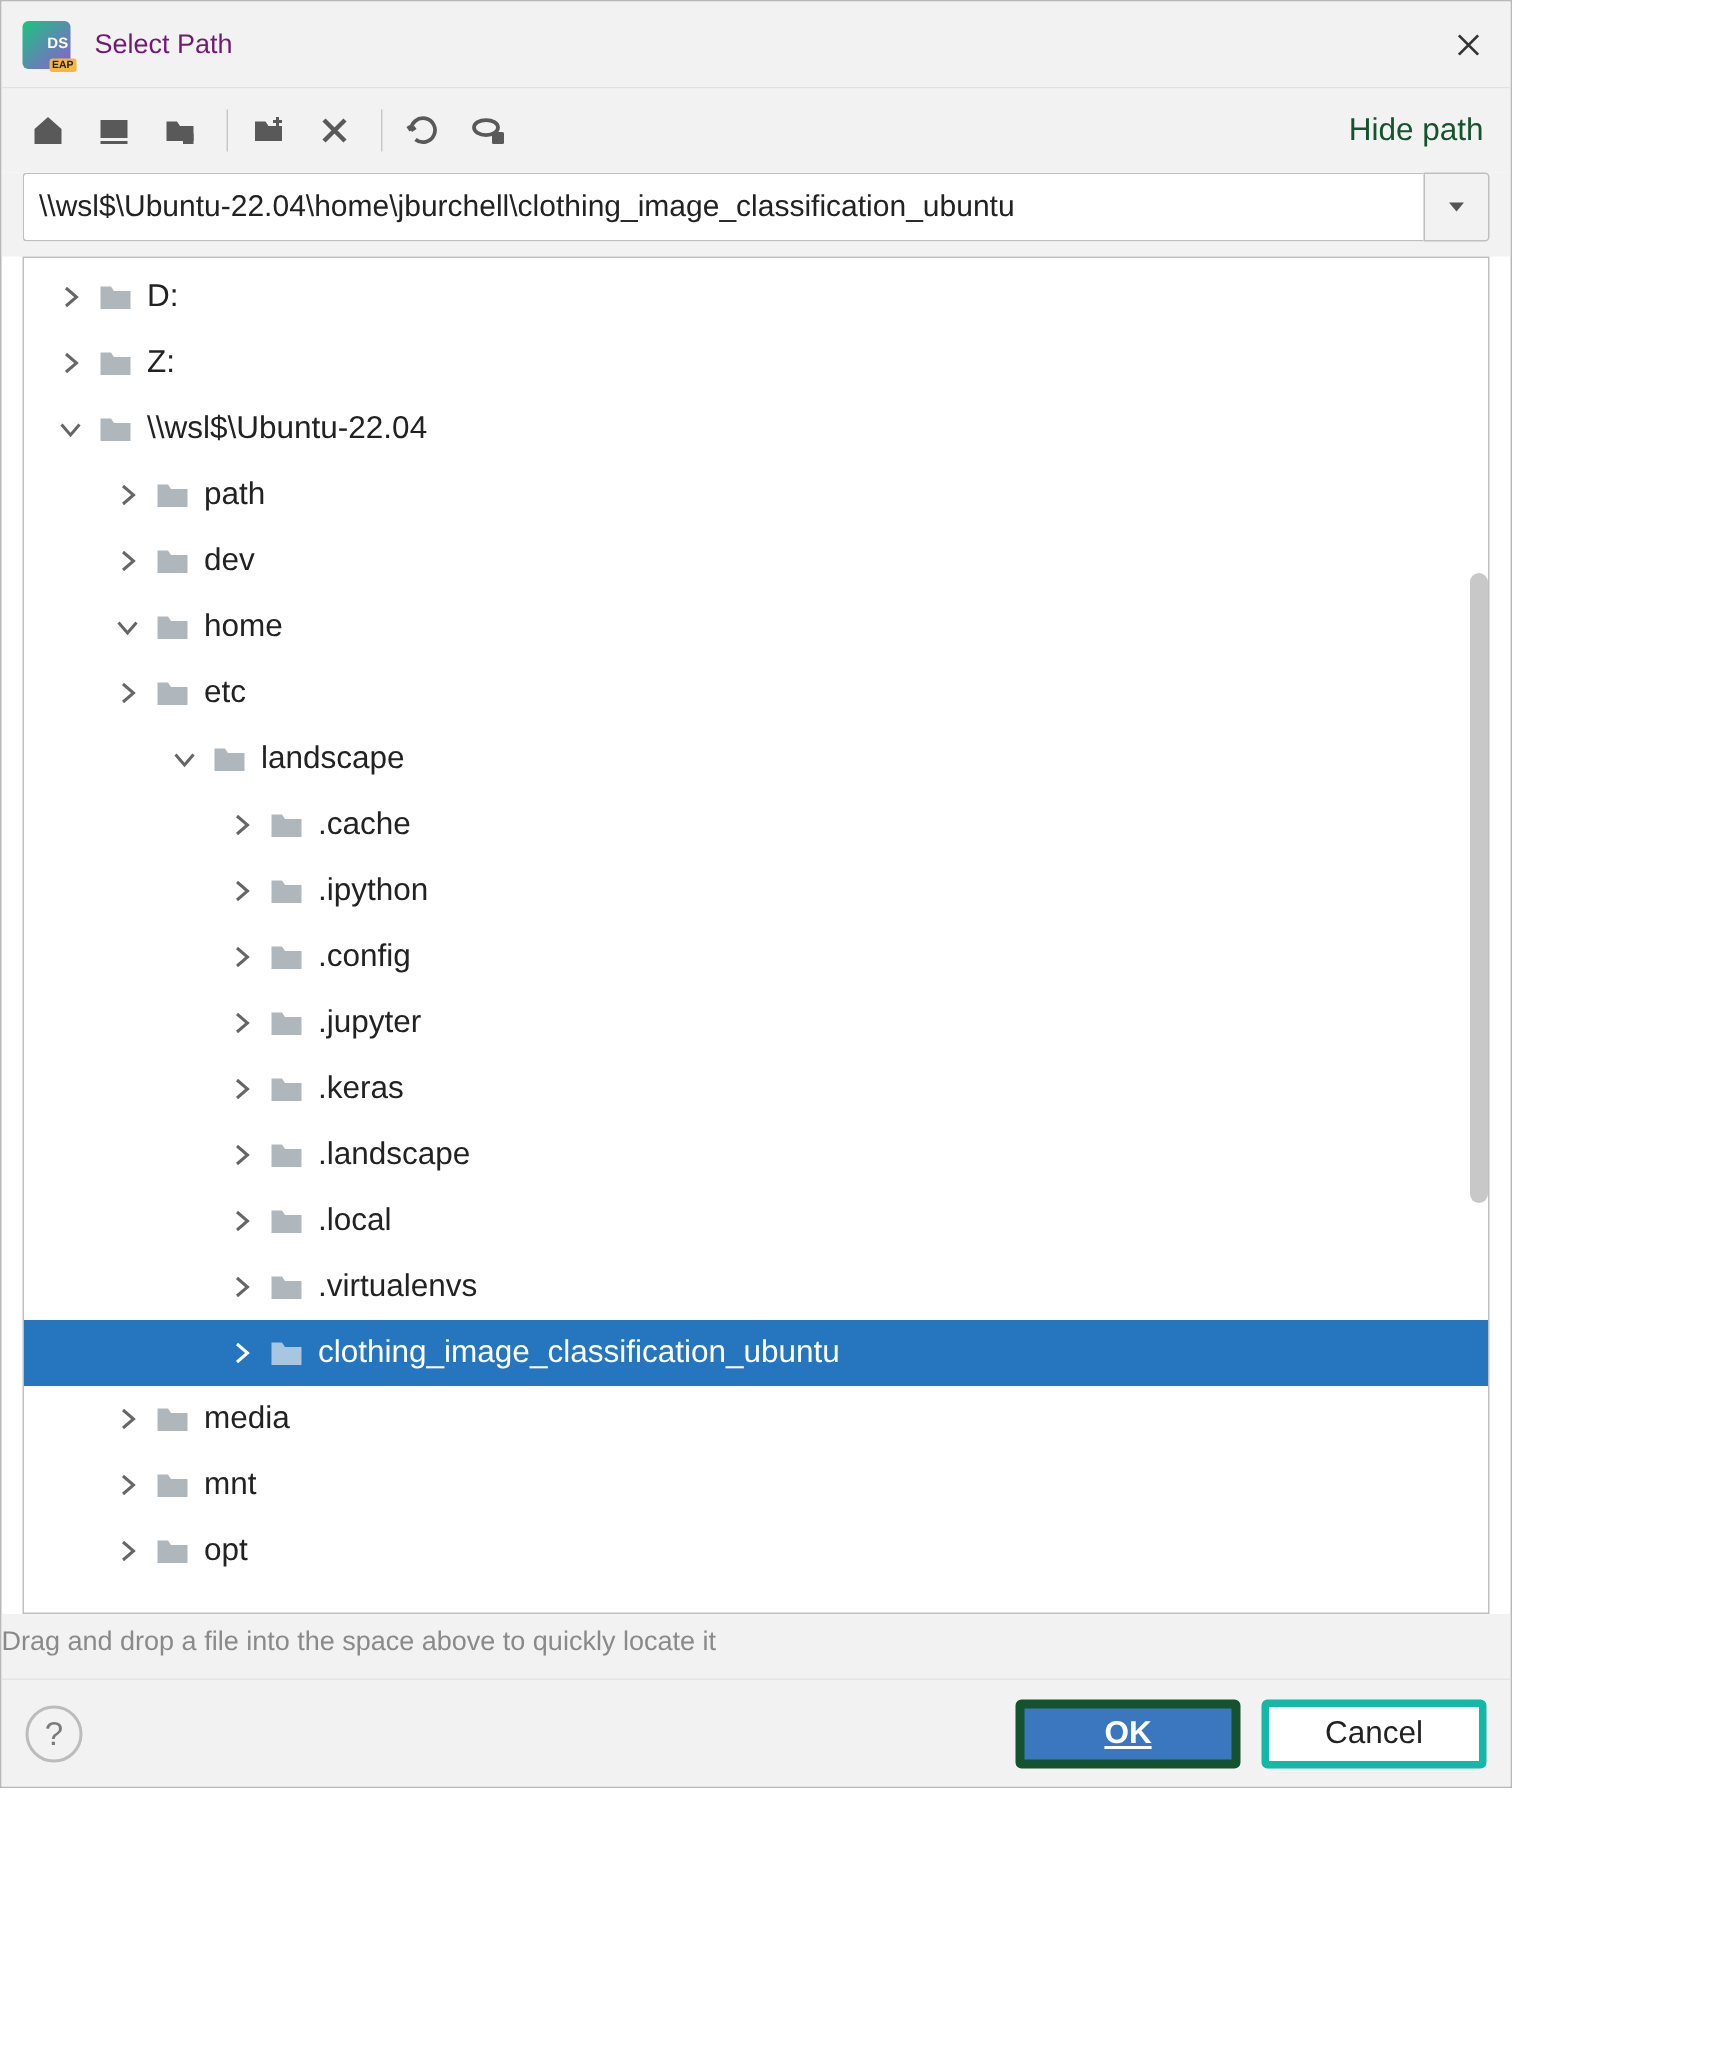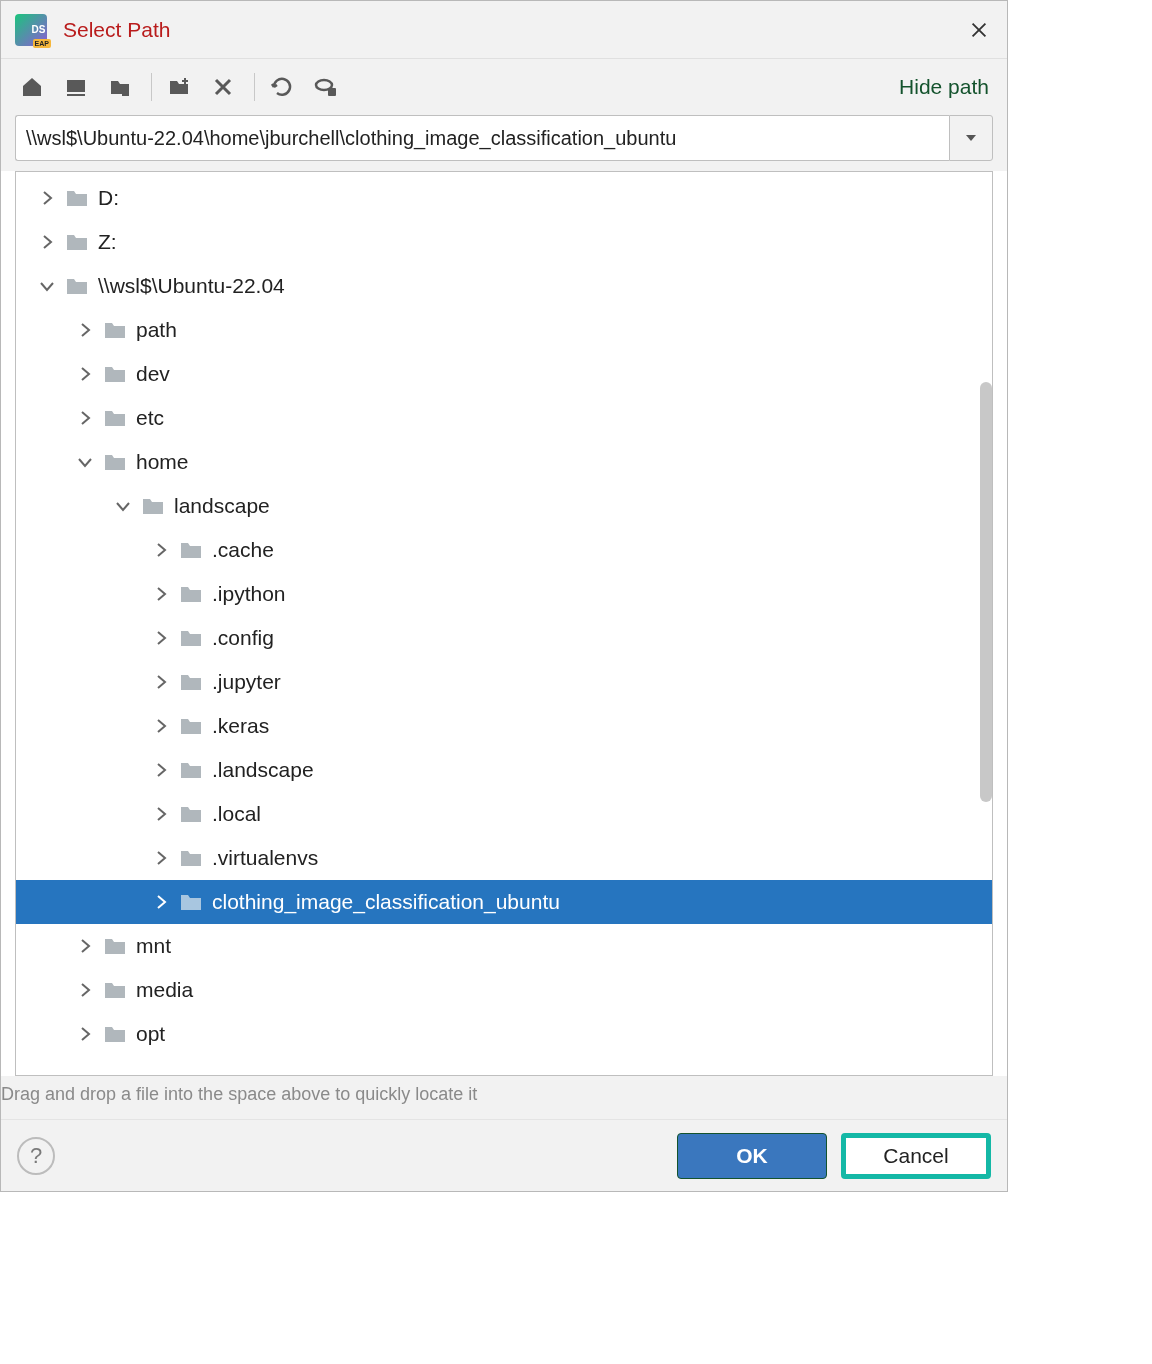--- a/index.html
+++ b/index.html
@@ -25,21 +25,21 @@
   .app-icon {
     width: 32px; height: 32px;
     background: linear-gradient(135deg,#1bc47d 0%,#8e5bd6 100%);
     border-radius: 4px;
     margin-right: 16px;
     position: relative;
     display:flex; align-items:center; justify-content:center;
   }
   .app-icon .ds { color:#fff; font-size:10px; font-weight:bold; line-height:1;margin-left:15px; }
   .app-icon .eap { position:absolute; bottom:-2px; right:-4px; background:#f6b73c; color:#222; font-size:7px; padding:1px 2px; border-radius:2px; font-weight:bold;}
-  .title { font-size: 21px; color: #b91c1c; flex: 1; }
+  .title { font-size: 18px; color: #701a75; flex: 1; }
   .close-x {
     width: 28px; height: 28px;
     display:flex; align-items:center; justify-content:center;
     cursor:pointer;
   }
   .close-x svg { width:22px; height:22px; }
   .toolbar {
     height: 56px;
     background: #f2f2f2;
     display:flex; align-items:center;
@@ -145,21 +145,21 @@
   .btn {
     height:46px;
     min-width:150px;
     border-radius:4px;
     font-size:21px;
     display:flex; align-items:center; justify-content:center;
     margin-left:14px;
     cursor:pointer;
     padding:0 20px;
   }
-  .btn-primary { background:#3a77be; color:#fff; border:1px solid #14532d; font-weight:600; }
+  .btn-primary { background:#3a77be; color:#fff; border:6px solid #14532d; font-weight:600;text-decoration:underline; }
   .btn-secondary { background:#fff; color:#222; border:5px solid #14b8a6; }
 </style>
 </head>
 <body>
 
 <div class="titlebar">
   <div class="app-icon">
     <span class="ds">DS</span>
       <span class="eap">EAP</span>
   </div>
@@ -295,56 +295,56 @@
           <svg viewBox="0 0 24 20">
             <path d="M2 3h7l2 3h11v12H2z"></path>
           </svg>
         </span>
         <span>dev</span>
       </div>
       <div class="node">
         <span class="indent" style="width: 50px;"></span>
         <span class="chev">
           <svg viewBox="0 0 16 16">
+            <path d="M2 5 L8 12 L14 5"></path>
+          </svg>
+        </span>
+        <span class="folder-icon">
+          <svg viewBox="0 0 24 20">
+            <path d="M2 3h7l2 3h11v12H2z"></path>
+          </svg>
+        </span>
+        <span>home</span>
+      </div>
+      <div class="node">
+        <span class="indent" style="width: 50px;"></span>
+        <span class="chev">
+          <svg viewBox="0 0 16 16">
             <path d="M5 2 L12 8 L5 14"></path>
           </svg>
         </span>
         <span class="folder-icon">
           <svg viewBox="0 0 24 20">
             <path d="M2 3h7l2 3h11v12H2z"></path>
           </svg>
         </span>
         <span>etc</span>
       </div>
       <div class="node">
-        <span class="indent" style="width: 50px;"></span>
+        <span class="indent" style="width: 88px;"></span>
         <span class="chev">
           <svg viewBox="0 0 16 16">
             <path d="M2 5 L8 12 L14 5"></path>
           </svg>
         </span>
         <span class="folder-icon">
           <svg viewBox="0 0 24 20">
             <path d="M2 3h7l2 3h11v12H2z"></path>
           </svg>
         </span>
-        <span>home</span>
-      </div>
-      <div class="node">
-        <span class="indent" style="width: 88px;"></span>
-        <span class="chev">
-          <svg viewBox="0 0 16 16">
-            <path d="M2 5 L8 12 L14 5"></path>
-          </svg>
-        </span>
-        <span class="folder-icon">
-          <svg viewBox="0 0 24 20">
-            <path d="M2 3h7l2 3h11v12H2z"></path>
-          </svg>
-        </span>
         <span>landscape</span>
       </div>
       <div class="node">
         <span class="indent" style="width: 126px;"></span>
         <span class="chev">
           <svg viewBox="0 0 16 16">
             <path d="M5 2 L12 8 L5 14"></path>
           </svg>
         </span>
         <span class="folder-icon">
@@ -471,35 +471,35 @@
         <span class="chev">
           <svg viewBox="0 0 16 16">
             <path d="M5 2 L12 8 L5 14"></path>
           </svg>
         </span>
         <span class="folder-icon">
           <svg viewBox="0 0 24 20">
             <path d="M2 3h7l2 3h11v12H2z"></path>
           </svg>
         </span>
+        <span>media</span>
+      </div>
+      <div class="node">
+        <span class="indent" style="width: 50px;"></span>
+        <span class="chev">
+          <svg viewBox="0 0 16 16">
+            <path d="M5 2 L12 8 L5 14"></path>
+          </svg>
+        </span>
+        <span class="folder-icon">
+          <svg viewBox="0 0 24 20">
+            <path d="M2 3h7l2 3h11v12H2z"></path>
+          </svg>
+        </span>
         <span>mnt</span>
-      </div>
-      <div class="node">
-        <span class="indent" style="width: 50px;"></span>
-        <span class="chev">
-          <svg viewBox="0 0 16 16">
-            <path d="M5 2 L12 8 L5 14"></path>
-          </svg>
-        </span>
-        <span class="folder-icon">
-          <svg viewBox="0 0 24 20">
-            <path d="M2 3h7l2 3h11v12H2z"></path>
-          </svg>
-        </span>
-        <span>media</span>
       </div>
       <div class="node">
         <span class="indent" style="width: 50px;"></span>
         <span class="chev">
           <svg viewBox="0 0 16 16">
             <path d="M5 2 L12 8 L5 14"></path>
           </svg>
         </span>
         <span class="folder-icon">
           <svg viewBox="0 0 24 20">

